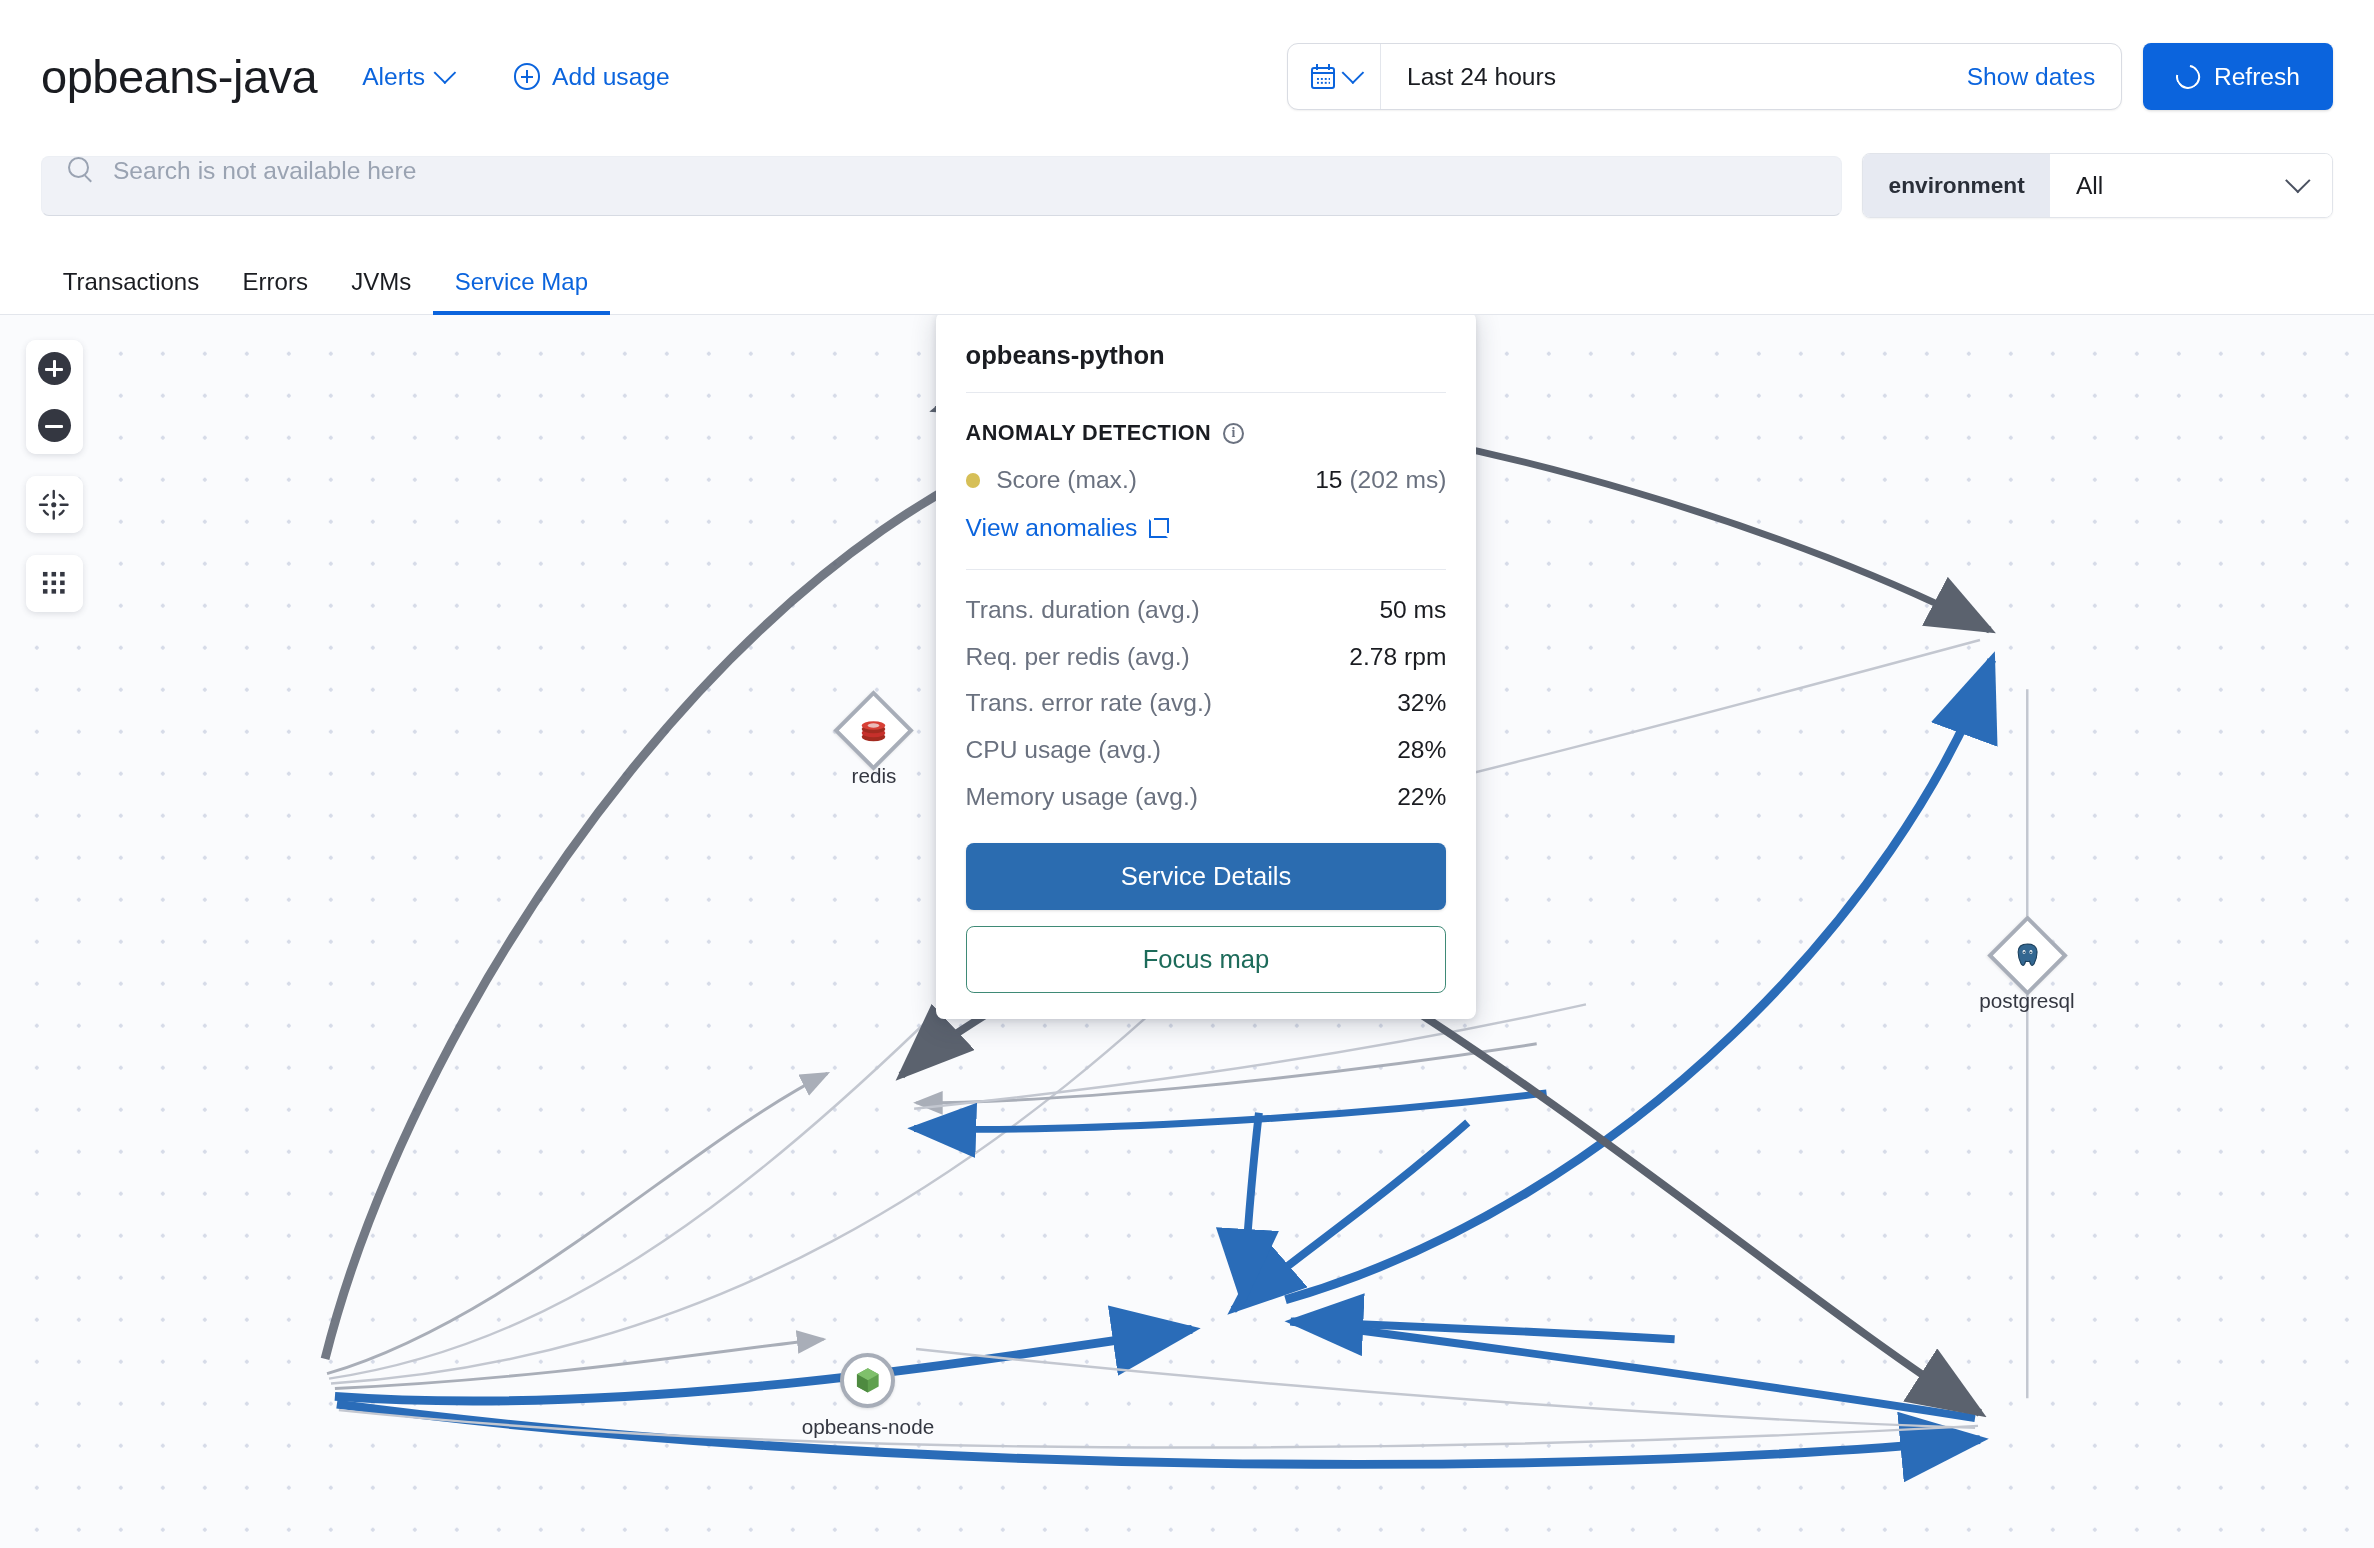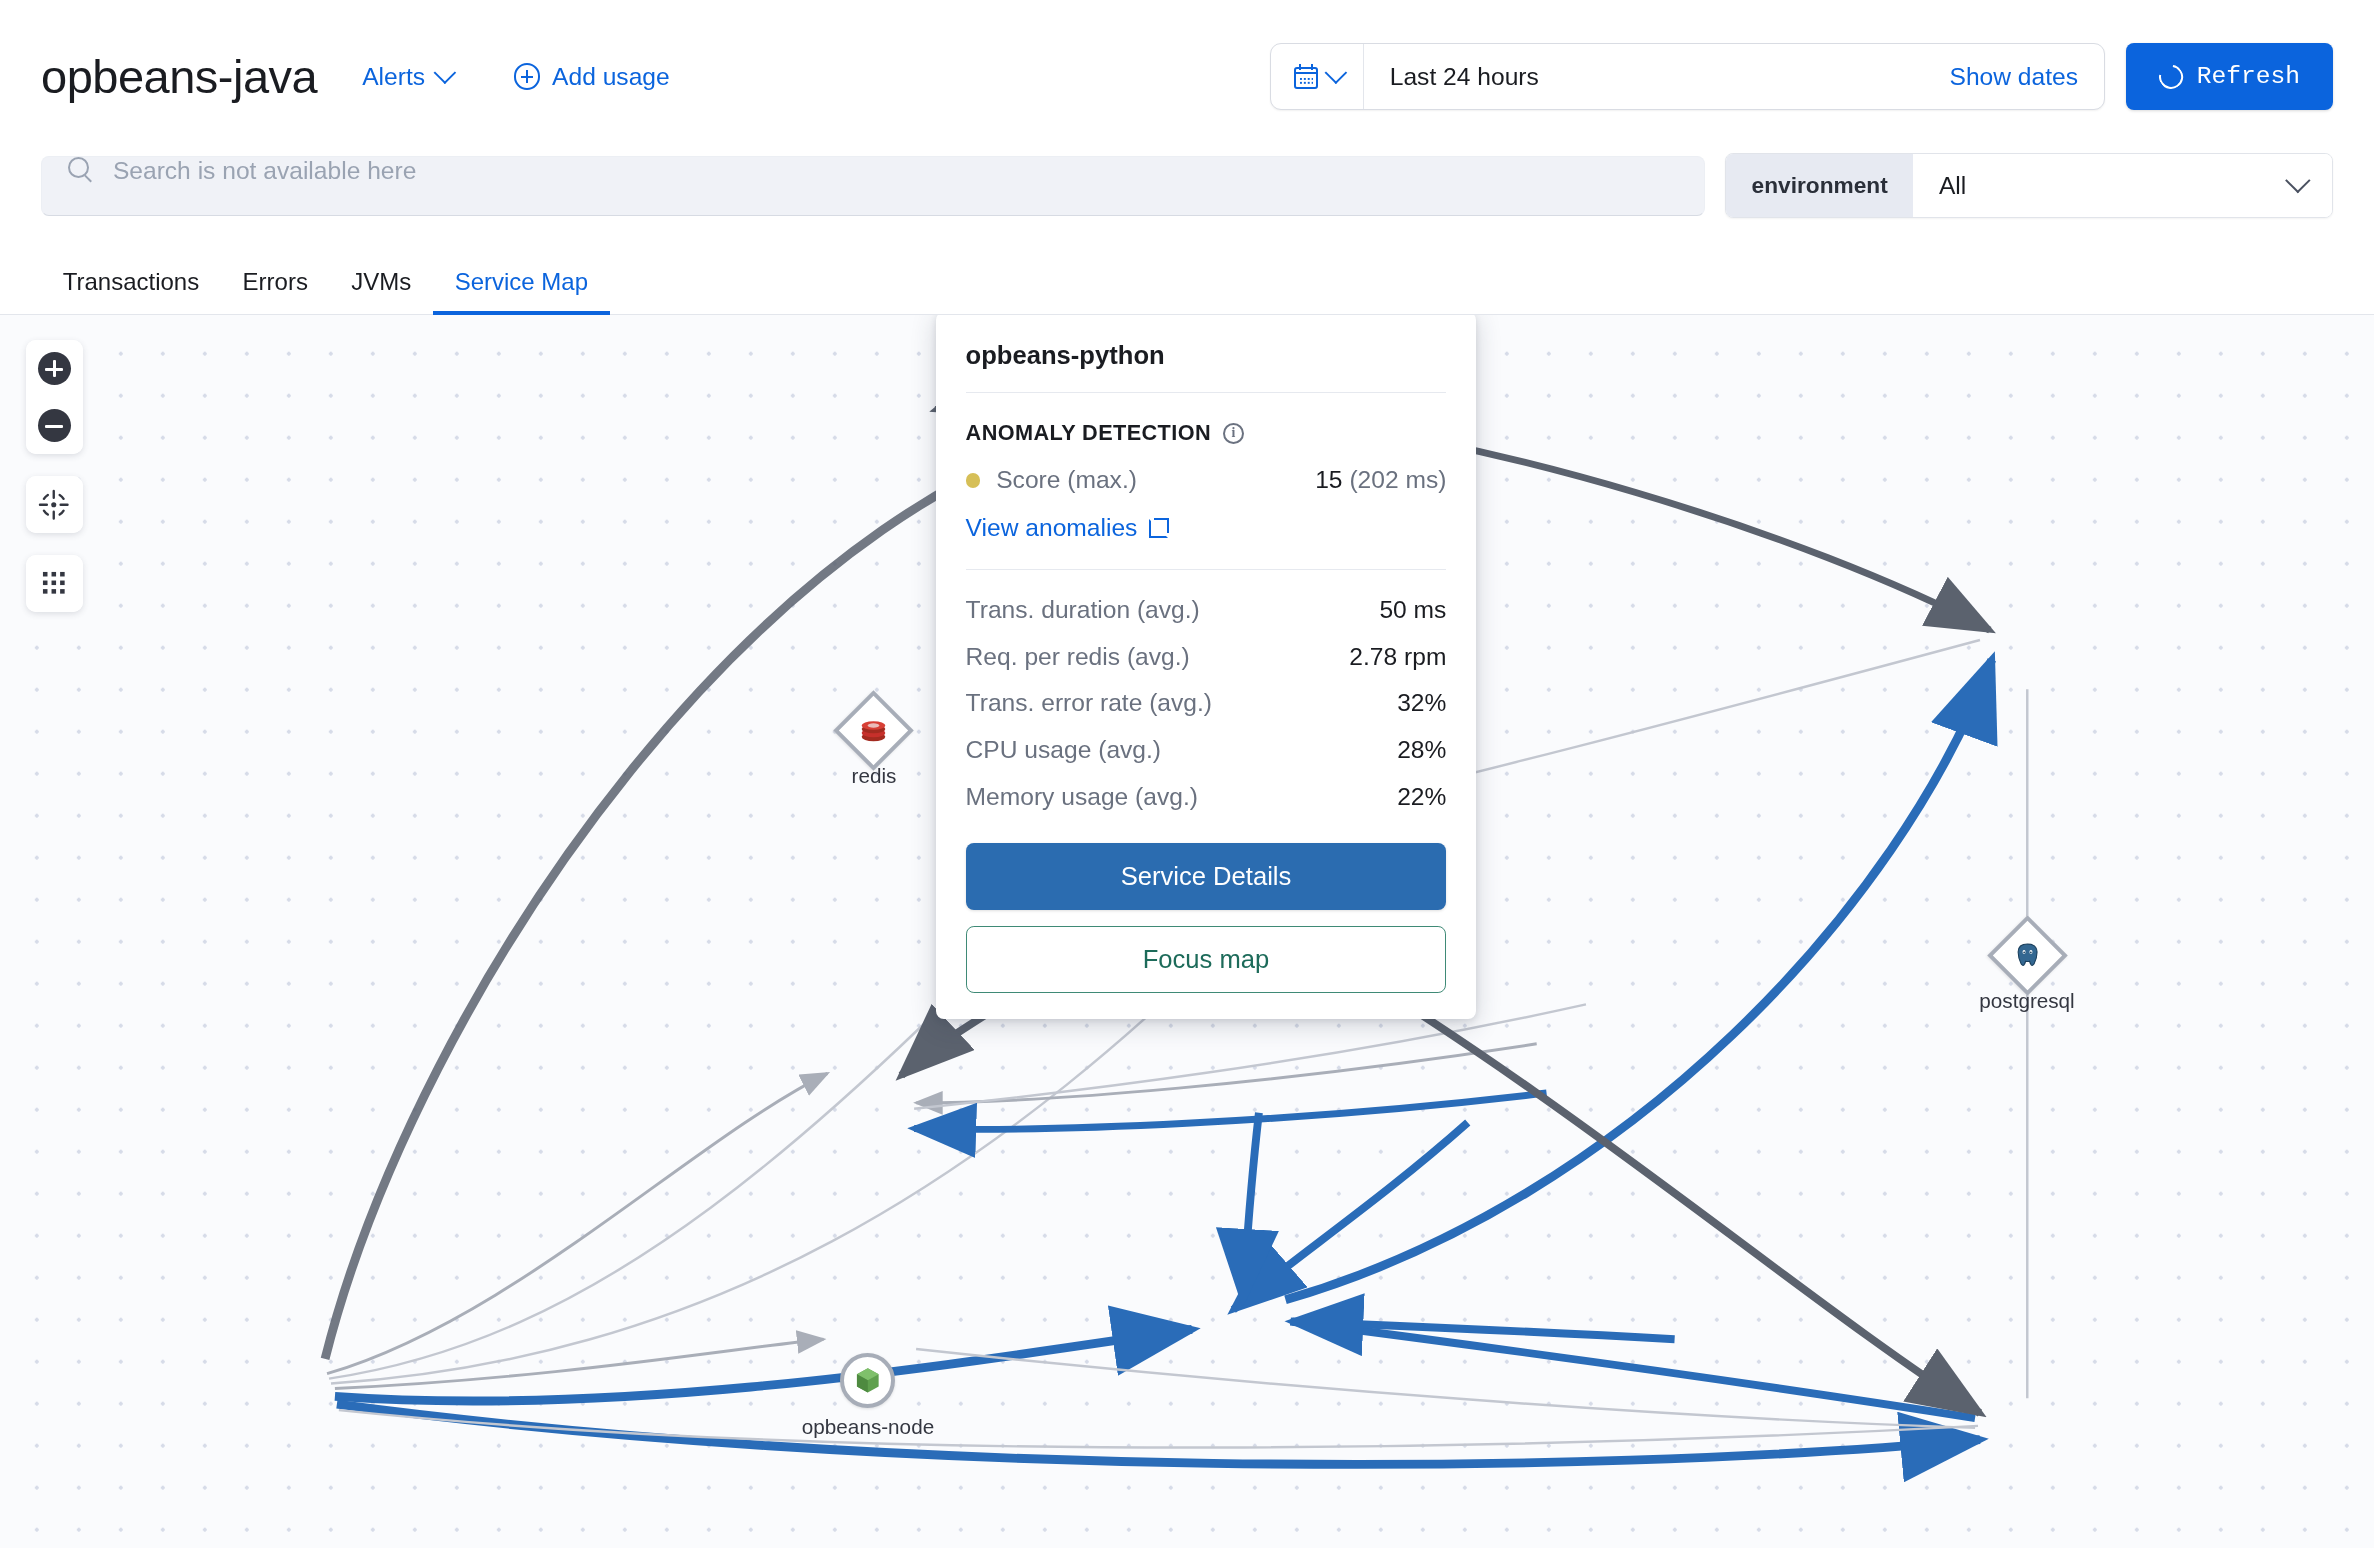--- a/index.html
+++ b/index.html
@@ -97,21 +97,21 @@
     font-size: 24.6px; color: #0b64dd;
     padding-right: 25.6px; cursor: pointer; white-space: nowrap;
   }
   .refresh-btn {
     height: 67px;
     background: #0b64dd;
     color: #fff;
     border: none; border-radius: 7.9px;
     padding: 0 33px;
     font-size: 24.6px;
-    font-family: Liberation Mono, monospace;
+    font-family: Liberation Sans, sans-serif;
     display: flex; align-items: center; gap: 13.8px;
     cursor: pointer;
     box-shadow: 0 1px 3px rgba(0,0,0,.15);
   }
   .refresh-icon {
     width: 23.6px; height: 23.6px; border-radius: 50%;
     border: 2.5px solid #fff;
     border-top-color: transparent;
     transform: rotate(-35deg);
     flex: none;
@@ -143,21 +143,21 @@
     border: 2.2px solid #9aa3b2; border-radius: 50%; top: 0; left: 0;
   }
   .search-icon::after {
     content: ""; position: absolute; width: 2.2px; height: 8.9px;
     background: #9aa3b2; transform: rotate(-45deg);
     right: 3.9px; bottom: -1px;
   }
   .search-ph { font-size: 24.6px; color: #9aa3b2; }
   .envgroup {
     display: flex; align-items: stretch;
-    height: 65px; width: 608px;
+    height: 65px; width: 471px;
     border-radius: 7.9px; overflow: hidden;
     border: 1px solid #e1e4ea;
     box-shadow: 0 1px 2px rgba(0,0,0,.05);
   }
   .env-label {
     background: #e7eaf2;
     display: flex; align-items: center;
     padding: 0 25.6px;
     font-size: 22.7px; font-weight: 700; color: #2a2f39;
     white-space: nowrap;

